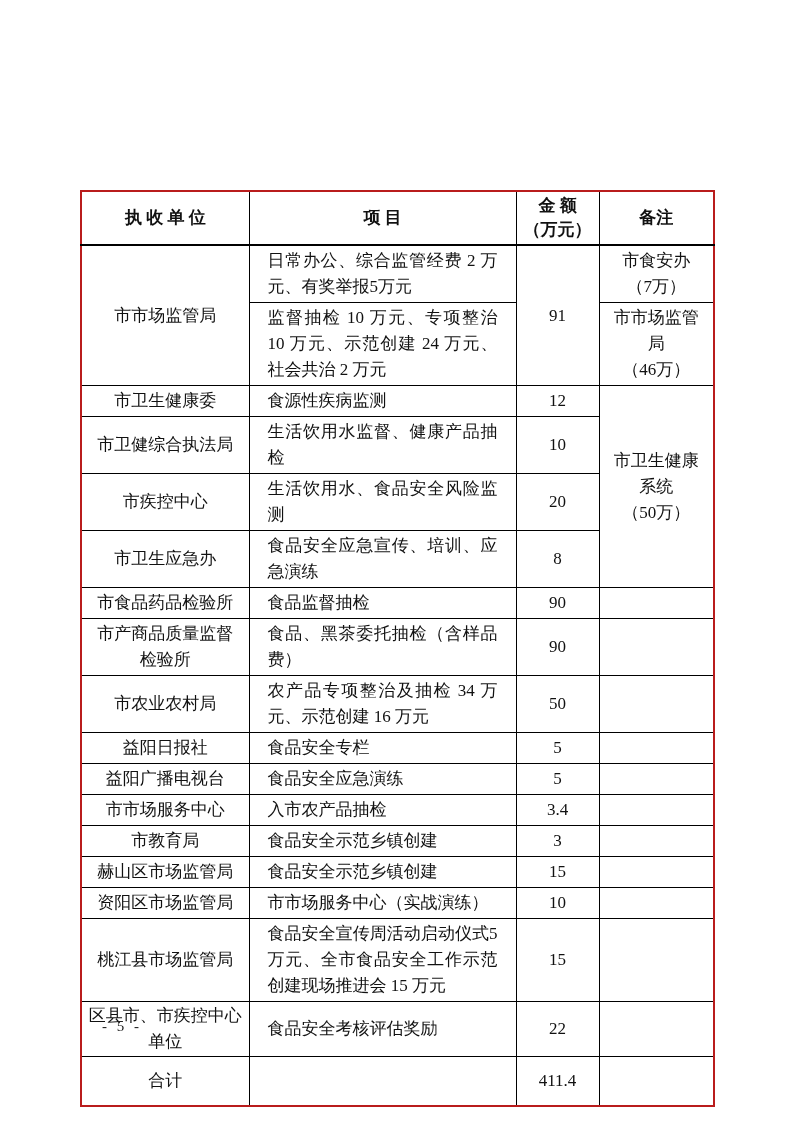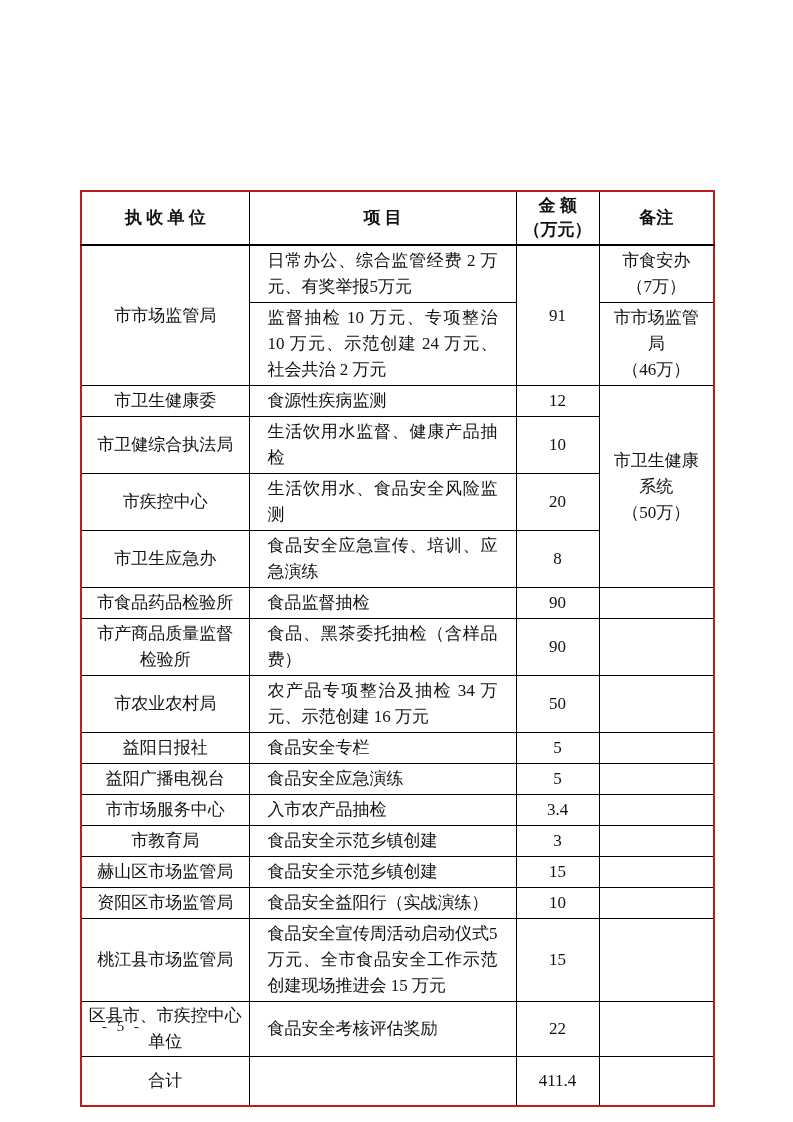--- a/index.html
+++ b/index.html
@@ -167,21 +167,21 @@
         <td class="r"></td>
       </tr>
       <tr>
         <td class="u">赫山区市场监管局</td>
         <td class="p">食品安全示范乡镇创建</td>
         <td class="a">15</td>
         <td class="r"></td>
       </tr>
       <tr>
         <td class="u">资阳区市场监管局</td>
-        <td class="p">食品安全益阳行（实战演练）</td>
+        <td class="p">市市场服务中心（实战演练）</td>
         <td class="a">10</td>
         <td class="r"></td>
       </tr>
       <tr>
         <td class="u">桃江县市场监管局</td>
         <td class="p">食品安全宣传周活动启动仪式5万元、全市食品安全工作示范创建现场推进会 15 万元</td>
         <td class="a">15</td>
         <td class="r"></td>
       </tr>
       <tr>

